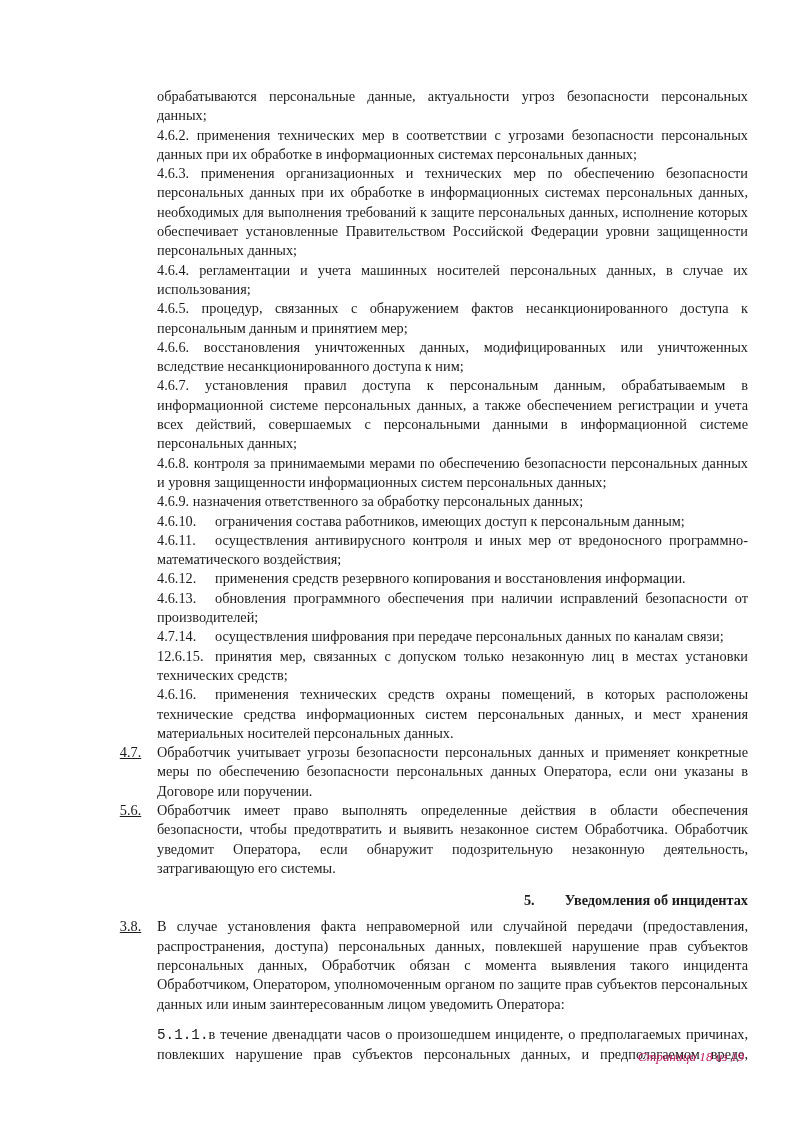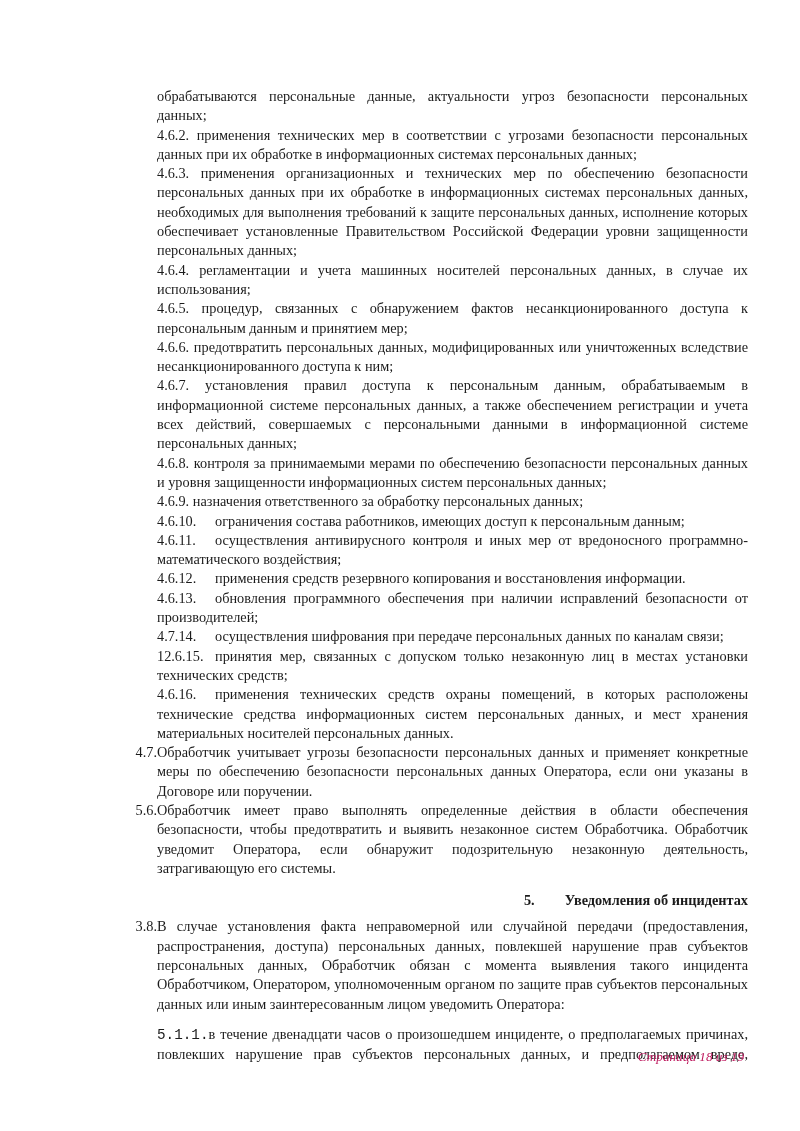--- a/index.html
+++ b/index.html
@@ -33,21 +33,21 @@
   
   .num { white-space: nowrap; }
   .num.tab58 { display: inline-block; min-width: 58px; }
   .num.tab48 { display: inline-block; min-width: 48px; font-family: Liberation Mono, monospace; }
   
   .top {
     display: grid;
     grid-template-columns: 53px 1fr;
     align-items: start;
   }
-  .top .num-col { text-align: right; }
+  .top .num-col { text-align: center; text-decoration: underline; }
   .top .txt { text-align: justify; }
   
   .heading {
     text-align: right;
     font-weight: bold;
     margin: 13px 0 7px 53px;
   }
   .heading .h-num { margin-right: 30px; }
   
   .p511 {
@@ -72,21 +72,21 @@
     <p class="sub">обрабатываются персональные данные, актуальности угроз безопасности персональных данных;</p>
 
     <p class="sub"><span class="num">4.6.2.</span> <span>применения технических мер в соответствии с угрозами безопасности персональных данных при их обработке в информационных системах персональных данных;</span></p>
 
     <p class="sub"><span class="num">4.6.3.</span> <span>применения организационных и технических мер по обеспечению безопасности персональных данных при их обработке в информационных системах персональных данных, необходимых для выполнения требований к защите персональных данных, исполнение которых обеспечивает установленные Правительством Российской Федерации уровни защищенности персональных данных;</span></p>
 
     <p class="sub"><span class="num">4.6.4.</span> <span>регламентации и учета машинных носителей персональных данных, в случае их использования;</span></p>
 
     <p class="sub"><span class="num">4.6.5.</span> <span>процедур, связанных с обнаружением фактов несанкционированного доступа к персональным данным и принятием мер;</span></p>
 
-    <p class="sub"><span class="num">4.6.6.</span> <span>предотвратить персональных данных, модифицированных или уничтоженных вследствие несанкционированного доступа к ним;</span></p>
+    <p class="sub"><span class="num">4.6.6.</span> <span>восстановления уничтоженных данных, модифицированных или уничтоженных вследствие несанкционированного доступа к ним;</span></p>
 
     <p class="sub"><span class="num">4.6.7.</span> <span>установления правил доступа к персональным данным, обрабатываемым в информационной системе персональных данных, а также обеспечением регистрации и учета всех действий, совершаемых с персональными данными в информационной системе персональных данных;</span></p>
 
     <p class="sub"><span class="num">4.6.8.</span> <span>контроля за принимаемыми мерами по обеспечению безопасности персональных данных и уровня защищенности информационных систем персональных данных;</span></p>
 
     <p class="sub"><span class="num">4.6.9.</span> <span>назначения ответственного за обработку персональных данных;</span></p>
 
     <p class="sub"><span class="num tab58">4.6.10.</span><span>ограничения состава работников, имеющих доступ к персональным данным;</span></p>
 
     <p class="sub"><span class="num tab58">4.6.11.</span><span>осуществления антивирусного контроля и иных мер от вредоносного программно-математического воздействия;</span></p>

